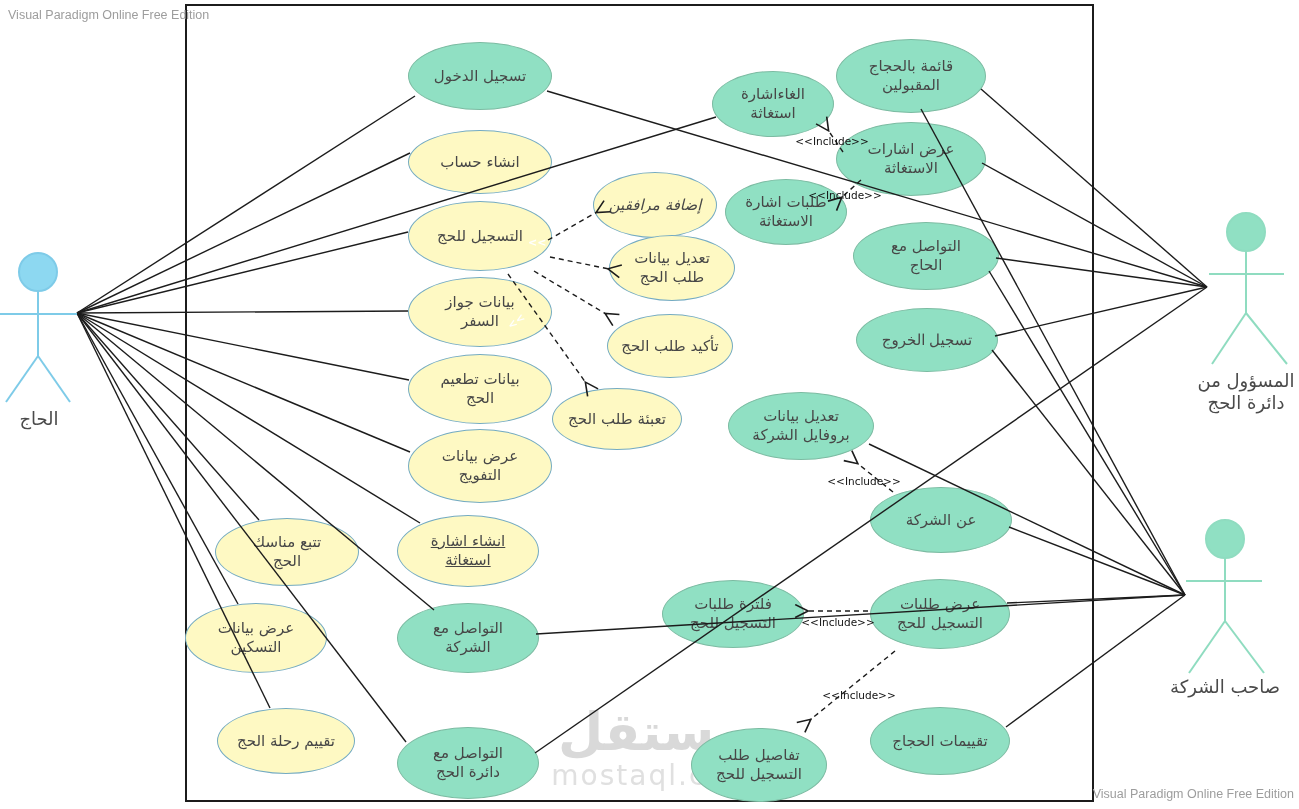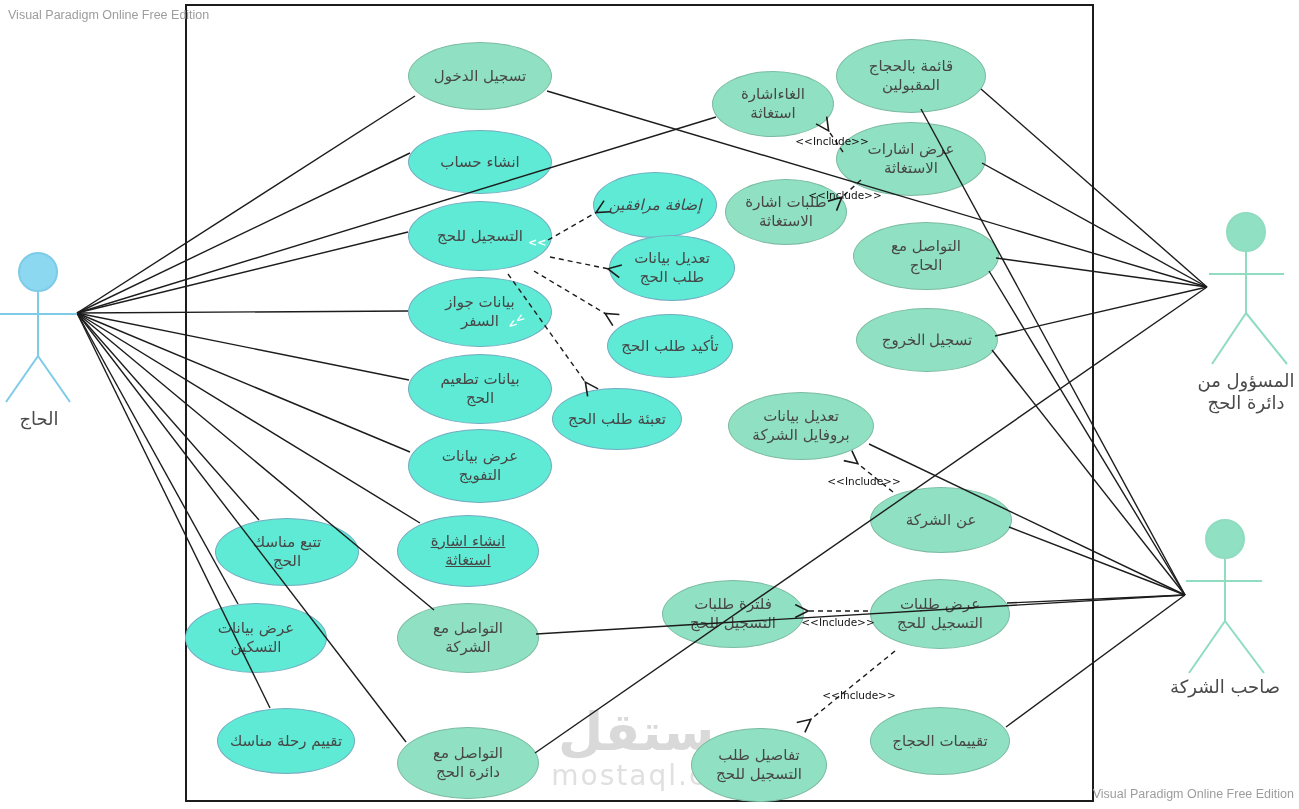--- a/index.html
+++ b/index.html
@@ -11,21 +11,21 @@
   .site-wm .url{font-size:28px;color:#e0e0e0;letter-spacing:2px;margin-top:4px;}
   
   #frame{position:absolute;left:185px;top:4px;width:905px;height:794px;
          border:2px solid #1c1c1c;z-index:2;}
   #title{position:absolute;left:185px;top:8px;width:905px;text-align:center;
          font-size:17px;font-weight:bold;color:#1f1f1f;z-index:6;direction:rtl;}
   
   .node{position:absolute;z-index:3;border-radius:50%;display:flex;align-items:center;
         justify-content:center;text-align:center;direction:rtl;
         font-size:15px;line-height:19px;color:#474747;white-space:pre-line;}
-  .node.blue{background:#5eead4;border:1px solid #74abc2;}
+  .node.blue{background:#fef9c3;border:1px solid #74abc2;}
   .node.green{background:#90e0c3;border:1px solid #7cbba2;}
   
   #edge-layer{position:absolute;left:0;top:0;z-index:4;}
   
   .inc-label{position:absolute;z-index:5;font-size:10.5px;color:#121212;
              transform:translate(-50%,-50%);white-space:nowrap;font-family:"DejaVu Sans",sans-serif;}
   .frag{position:absolute;z-index:5;font-size:11px;font-weight:bold;color:#ffffff;white-space:nowrap;}
   
   .actor-label{position:absolute;z-index:5;text-align:center;direction:rtl;font-size:18px;
                color:#4a4a4a;line-height:22px;white-space:pre-line;}
@@ -54,21 +54,21 @@
       <div class="node blue" style="left: 408px; top: 354px; width: 142px; height: 68px;">بيانات تطعيم
 الحج</div>
       <div class="node blue" style="left: 408px; top: 429px; width: 142px; height: 72px;">عرض بيانات
 التفويج</div>
       <div class="node blue" style="left: 397px; top: 515px; width: 140px; height: 70px; text-decoration: underline;">انشاء اشارة
 استغاثة</div>
       <div class="node blue" style="left: 215px; top: 518px; width: 142px; height: 66px;">تتبع مناسك
 الحج</div>
       <div class="node blue" style="left: 185px; top: 603px; width: 140px; height: 68px;">عرض بيانات
 التسكين</div>
-      <div class="node blue" style="left: 217px; top: 708px; width: 136px; height: 64px;">تقييم رحلة مناسك</div>
+      <div class="node blue" style="left: 217px; top: 708px; width: 136px; height: 64px;">تقييم رحلة الحج</div>
       <div class="node green" style="left: 397px; top: 603px; width: 140px; height: 68px;">التواصل مع
 الشركة</div>
       <div class="node green" style="left: 397px; top: 727px; width: 140px; height: 70px;">التواصل مع
 دائرة الحج</div>
       <div class="node blue" style="left: 593px; top: 172px; width: 122px; height: 64px; font-style: italic;">إضافة مرافقين</div>
       <div class="node blue" style="left: 609px; top: 235px; width: 124px; height: 64px;">تعديل بيانات
 طلب الحج</div>
       <div class="node blue" style="left: 607px; top: 314px; width: 124px; height: 62px;">تأكيد طلب الحج</div>
       <div class="node blue" style="left: 552px; top: 388px; width: 128px; height: 60px;">تعبئة طلب الحج</div>
       <div class="node green" style="left: 712px; top: 71px; width: 120px; height: 64px;">الغاءاشارة

